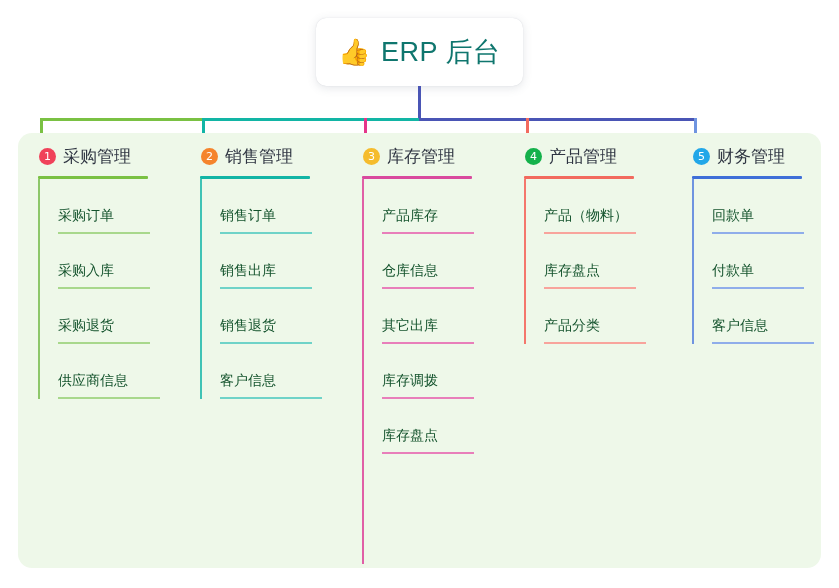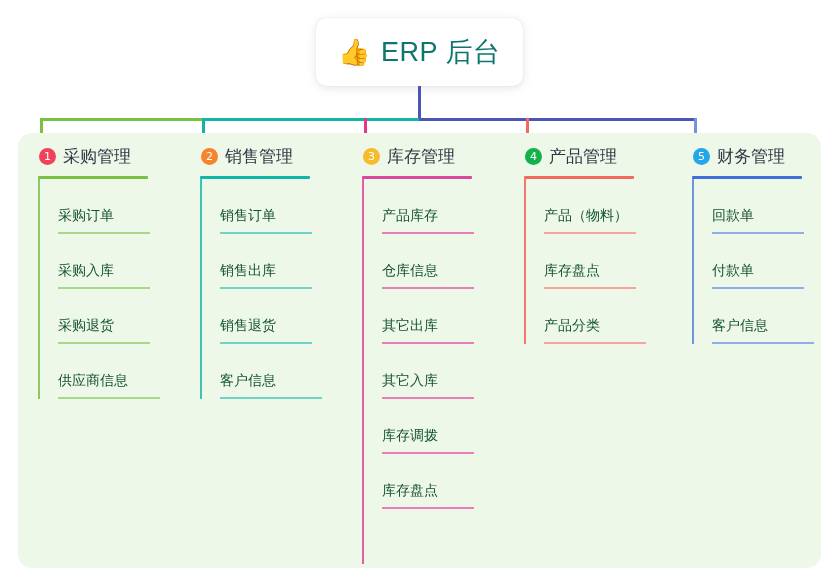--- a/index.html
+++ b/index.html
@@ -216,24 +216,20 @@
         </div>
         <div class="item">
           <span class="item-label">仓库信息</span>
           <div class="item-underline" style="background: rgb(232, 127, 186);"></div>
         </div>
         <div class="item">
           <span class="item-label">其它出库</span>
           <div class="item-underline" style="background: rgb(232, 127, 186);"></div>
         </div>
         <div class="item">
-          <span class="item-label">其它入库</span>
-          <div class="item-underline" style="background: rgb(232, 127, 186);"></div>
-        </div>
-        <div class="item">
           <span class="item-label">库存调拨</span>
           <div class="item-underline" style="background: rgb(232, 127, 186);"></div>
         </div>
         <div class="item">
           <span class="item-label">库存盘点</span>
           <div class="item-underline" style="background: rgb(232, 127, 186);"></div>
         </div>
       </div>
     </div>
     <div class="column" style="left: 524px;">

